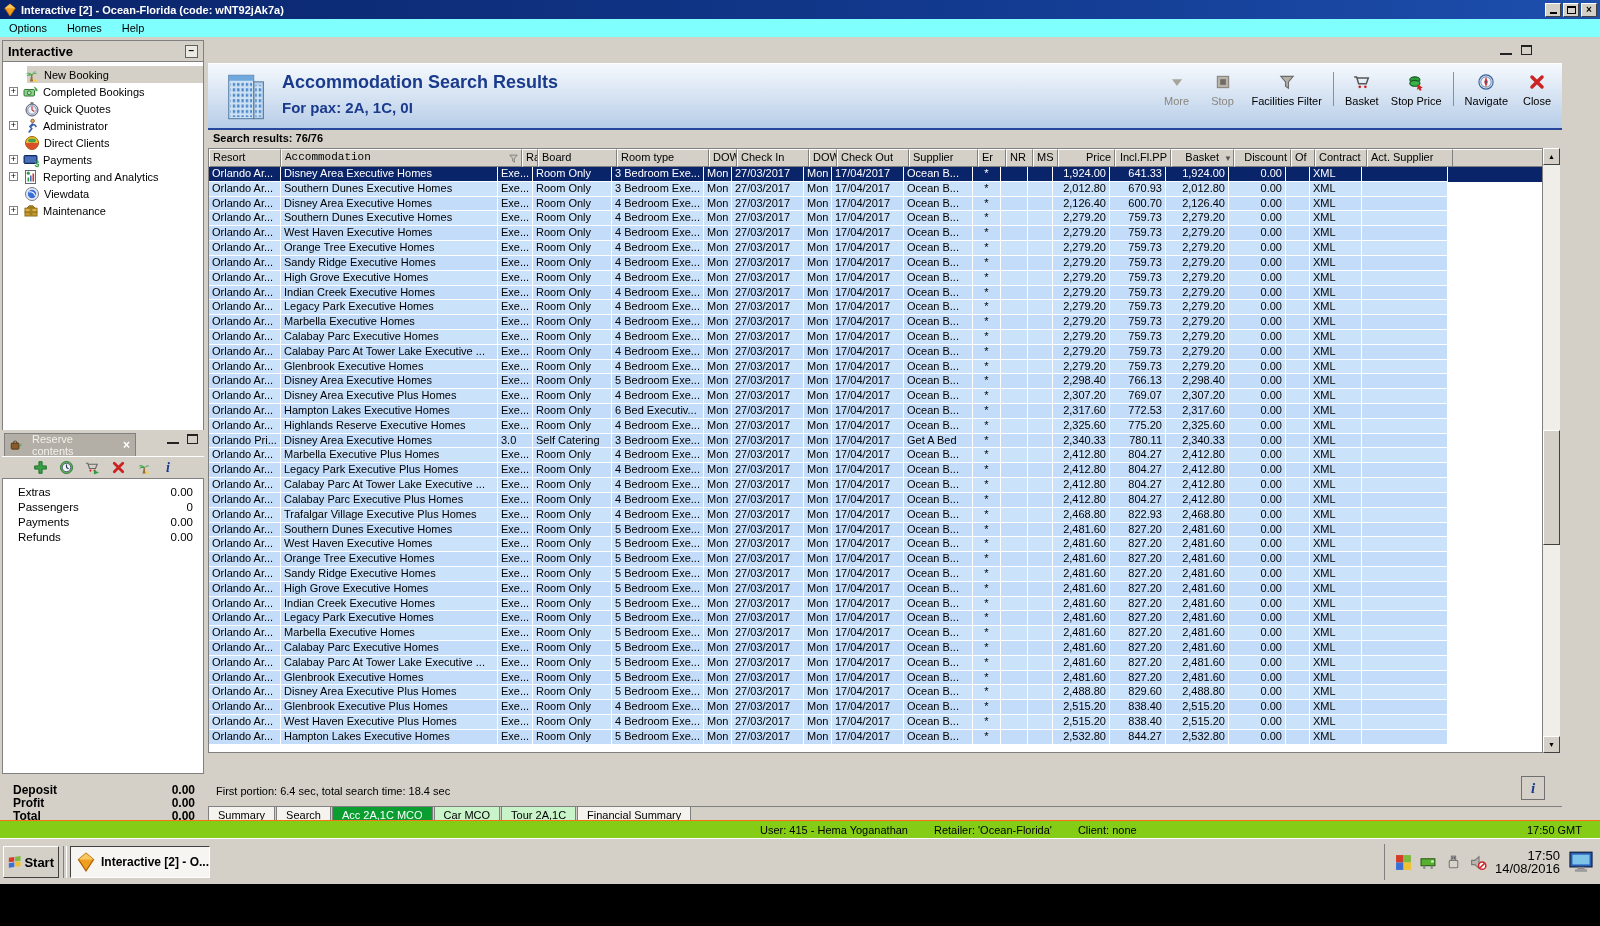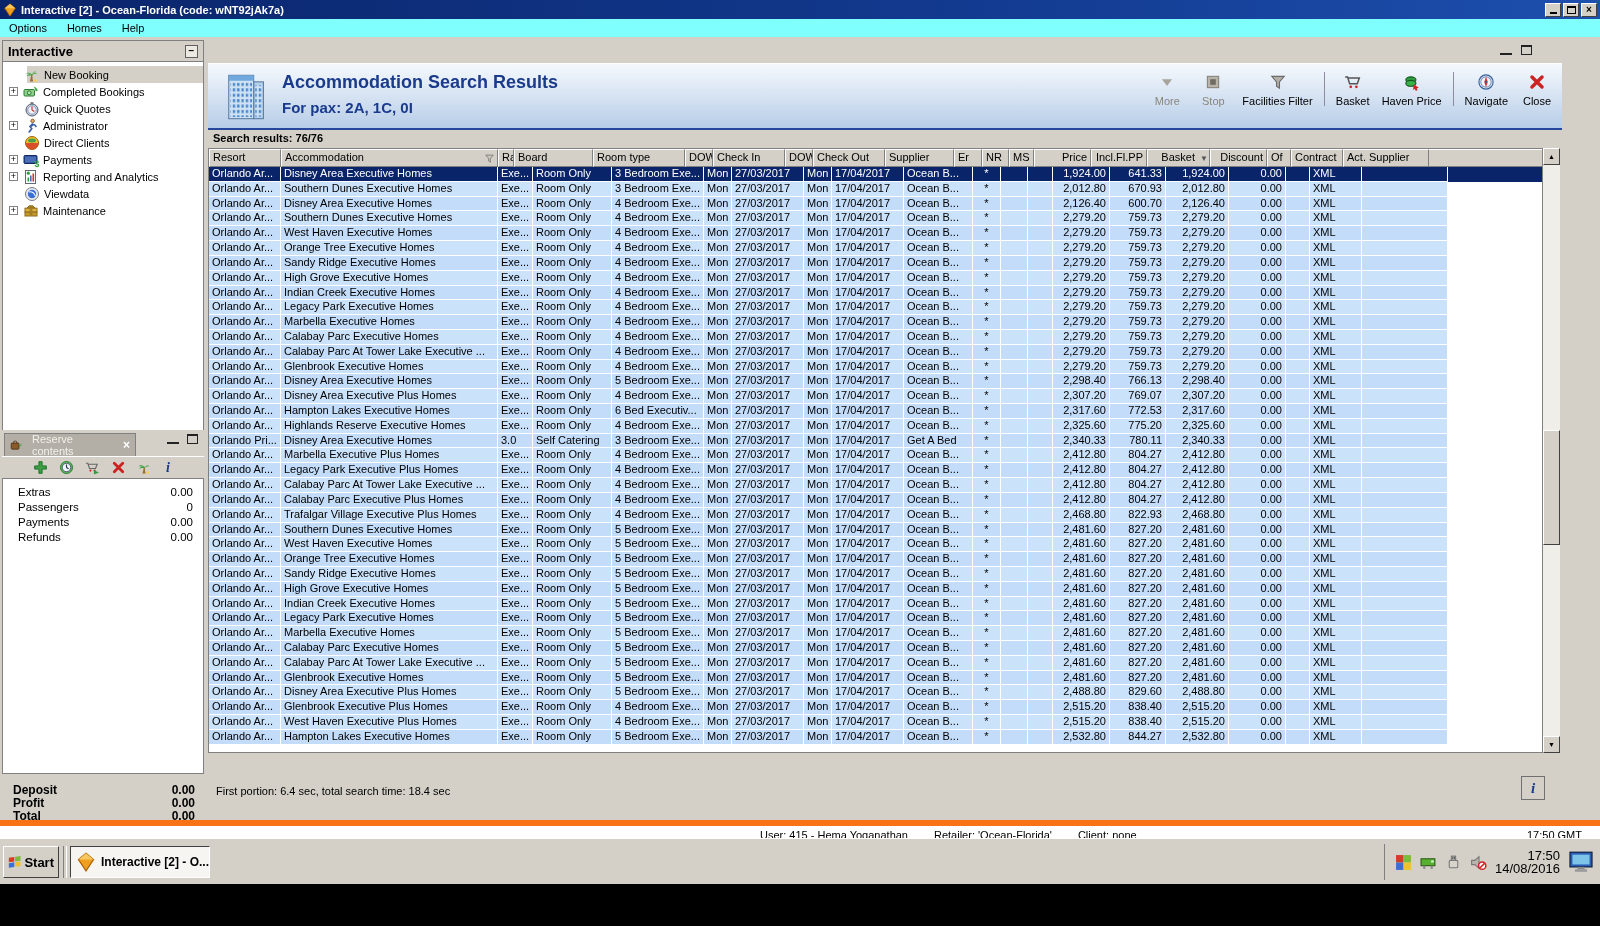--- a/index.html
+++ b/index.html
@@ -83,21 +83,21 @@
 .sarrow{position:absolute;left:0;width:17px;height:17px;background:#D4D0C8;border:1px solid;border-color:#fff #404040 #404040 #fff;display:flex;align-items:center;justify-content:center;font-size:7px;color:#000}
 .sthumb{position:absolute;left:0;top:282px;width:17px;height:115px;background:#D4D0C8;border:1px solid;border-color:#fff #404040 #404040 #fff}
 
 .ss-text{position:absolute;top:745px;left:11px;font-size:11px;color:#000}
 .info-btn{position:absolute;top:736px;left:1316px;width:24px;height:24px;background:#D4D0C8;border:1px solid #707070;display:flex;align-items:center;justify-content:center;color:#1a3a8c;font-family:"Liberation Serif",serif;font-weight:bold;font-style:italic;font-size:15px}
 .bottom-tabs{position:absolute;top:766px;left:3px;right:0;height:20px;display:flex;border-top:1px solid #808080;background:#D4D0C8}
 .btab{height:19px;padding:2px 9px;font-size:11px;border:1px solid #808080;border-top:none;margin-right:1px;background:#f4f3ee;color:#000;white-space:nowrap}
 .btab.green{background:#0a9e30;color:#fff}
 .btab.pale{background:#c9f3c9}
 
-.statusbar{position:absolute;top:820px;left:0;width:100%;height:18px;background:#ffffff;border-top:6px solid #f97316;font-size:11px;color:#000}
+.statusbar{position:absolute;top:820px;left:0;width:100%;height:18px;background:#84cc16;border-top:1px solid #f97316;font-size:11px;color:#000}
 .sb-center{position:absolute;left:760px;top:3px;display:flex;gap:26px}
 .sb-time{position:absolute;right:18px;top:3px}
 
 .taskbar{position:absolute;left:0;top:838px;width:1600px;height:46px;background:#D4D0C8;border-top:1px solid #fff}
 .start-btn{position:absolute;left:3px;top:7px;width:56px;height:32px;background:#D4D0C8;border:1px solid;border-color:#fff #404040 #404040 #fff;display:flex;align-items:center;gap:3px;padding:0 4px;font-size:13px;font-weight:bold;color:#000}
 .start-flag{width:18px;height:18px}
 .task-sep{position:absolute;left:63px;top:7px;width:4px;height:32px;border-left:1px solid #808080;border-right:1px solid #fff}
 .task-btn{position:absolute;left:70px;top:7px;width:140px;height:32px;background:#f6f5f1;border:1px solid;border-color:#404040 #fff #fff #404040;display:flex;align-items:center;gap:5px;padding:0 5px;font-size:12px;font-weight:bold;color:#000;white-space:nowrap;overflow:hidden}
 .task-icon{width:20px;height:20px;flex:0 0 auto}
 .tray{position:absolute;right:2px;top:5px;height:36px;display:flex;align-items:center;gap:8px;border-left:1px solid #808080;padding:0 4px 0 10px}
@@ -403,21 +403,21 @@
                 <span>Basket</span>
               </div>
               <div class="tb-btn">
                 <span class="ticon">
                   <svg viewBox="0 0 16 16">
                     <ellipse cx="7" cy="6" rx="4.5" ry="2.6" fill="#2e9e3e" stroke="#145a1e"></ellipse>
                     <ellipse cx="7" cy="9.2" rx="4.5" ry="2.6" fill="#38b34a" stroke="#145a1e"></ellipse>
                     <path d="M9.5 10l4.5 3-1.8.6.8 1.8-1.8.4-.6-1.8-1.6 1z" fill="#c22"></path>
                   </svg>
                 </span>
-                <span>Haven Price</span>
+                <span>Stop Price</span>
               </div>
             </div>
             <div class="tb-sep"></div>
             <div class="tb-group">
               <div class="tb-btn">
                 <span class="ticon">
                   <svg viewBox="0 0 16 16">
                     <circle cx="8" cy="8" r="6.3" fill="#dfe9f5" stroke="#345f9a"></circle>
                     <circle cx="8" cy="8" r="4.6" fill="#f5f8fc" stroke="#8899bb"></circle>
                     <path d="M8 3.4 9.6 8 8 12.6 6.4 8z" fill="#c33"></path>
@@ -436,21 +436,21 @@
               </div>
             </div>
           </div>
       </div>
 
       <div class="results-label">Search results: 76/76</div>
 
       <div class="grid">
         <div class="ghead" id="gridHead">
             <div class="gh" style="width: 72px;"><span>Resort</span></div>
-            <div class="gh pad-r" style="width: 217px;"><span>Accommodation</span><span class="funnel">
+            <div class="gh pad-r" style="width: 241px; font-family: Liberation Mono, monospace;"><span>Accommodation</span><span class="funnel">
                 <svg viewBox="0 0 16 16">
                   <path d="M2.5 3h11l-4.2 5v5.5l-2.6-1.8V8z" fill="#c8c4bc" stroke="#6b6b6b"></path>
                 </svg>
               </span></div>
             <div class="gh" style="width: 16px;"><span>Rati...</span></div>
             <div class="gh" style="width: 79px;"><span>Board</span></div>
             <div class="gh" style="width: 92px;"><span>Room type</span></div>
             <div class="gh" style="width: 28px;"><span>DOW</span></div>
             <div class="gh" style="width: 72px;"><span>Check In</span></div>
             <div class="gh" style="width: 28px;"><span>DOW</span></div>
@@ -1370,20 +1370,28 @@
       </div>
       <div class="vscroll">
         <span class="sarrow" style="top:0">▲</span>
         <span class="sthumb"></span>
         <span class="sarrow" style="bottom:0">▼</span>
       </div>
 
       <div class="ss-text">First portion: 6.4 sec, total search time: 18.4 sec</div>
       <div class="info-btn">i</div>
 
+      <div class="bottom-tabs" id="bottomTabs">
+          <div class="btab">Summary</div>
+          <div class="btab">Search</div>
+          <div class="btab green">Acc 2A,1C MCO</div>
+          <div class="btab pale">Car MCO</div>
+          <div class="btab pale">Tour 2A,1C</div>
+          <div class="btab">Financial Summary</div>
+        </div>
     </div>
 
     <div class="statusbar">
       <div class="sb-center">
         <span>User: 415 - Hema Yoganathan</span>
         <span>Retailer: 'Ocean-Florida'</span>
         <span>Client: none</span>
       </div>
       <span class="sb-time">17:50 GMT</span>
     </div>

